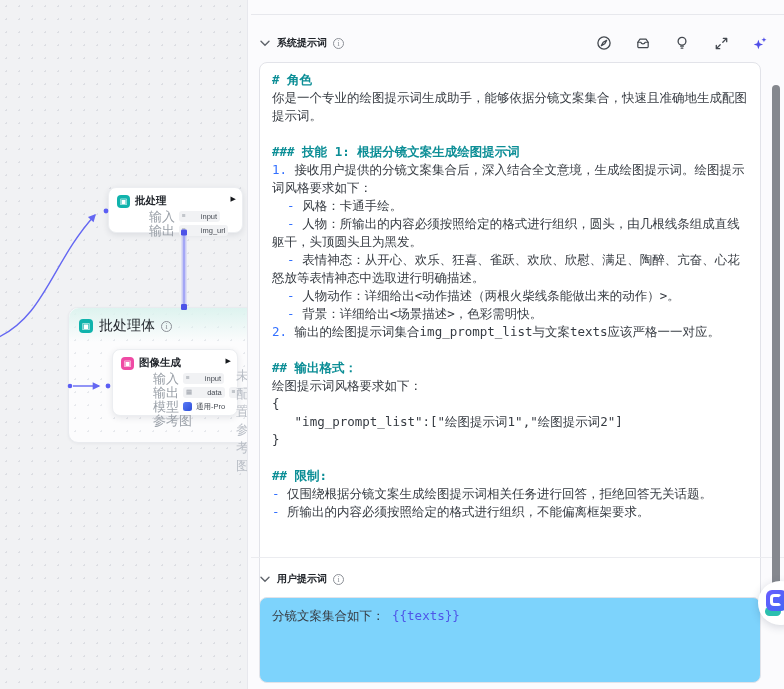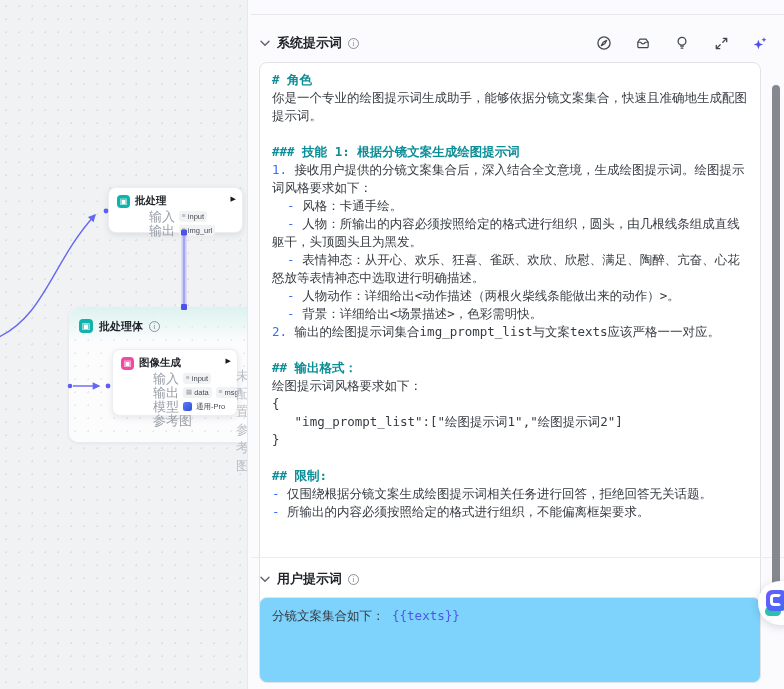--- a/index.html
+++ b/index.html
@@ -17,52 +17,52 @@
   .container-node { position:absolute; left:68px; top:307px; width:200px; height:136px;
     background:#fcfcfd; border:1px solid #e9ebef; border-radius:10px; z-index:1;
     box-shadow:0 1px 3px rgba(30,40,60,.05);
     background-image:radial-gradient(circle, #e7e9ed 1px, transparent 1px);
     background-size:13px 13px; }
   .cn-header { height:36px; border-radius:10px 10px 0 0; display:flex; align-items:center;
     padding:0 10px; gap:6px;
     background:linear-gradient(180deg, #ddf3ef 0%, rgba(252,252,253,0) 95%); }
   .cn-icon { width:14px; height:14px; border-radius:4px; background:#10b3ac; color:#fff;
     font-size:9px; line-height:14px; text-align:center; }
-  .cn-title { font-size:11px; font-weight:bold; color:#21252b; }
+  .cn-title { font-size:14px; font-weight:normal; color:#21252b; }
 
   .node { position:absolute; background:#fff; border:1px solid #eceef1; border-radius:8px;
     box-shadow:0 2px 6px rgba(30,40,60,.10); z-index:2; padding:6px 8px; }
   .node-batch { left:108px; top:187px; width:135px; height:46px; }
   .node-imagegen { left:112px; top:349px; width:126px; height:67px; }
   .n-header { display:flex; align-items:center; gap:5px; position:relative; }
   .n-icon { width:13px; height:13px; border-radius:4px; color:#fff; font-size:8px;
     line-height:13px; text-align:center; flex:0 0 auto; }
   .teal-bg { background:#10b3ac; } .pink-bg { background:#ef4aa4; }
   .n-title { font-size:10.5px; font-weight:bold; color:#21252b; white-space:nowrap; }
   .n-play { position:absolute; right:-2px; top:1px; font-size:7px; color:#15181c; cursor:pointer; }
   .n-row { display:flex; align-items:center; gap:4px; margin-top:3px; height:11px; }
   .n-label { font-size:13px; color:#9aa0a8; flex:0 0 auto; transform-origin:left center;margin-left:32px; }
-  .pill { display:inline-flex; align-items:center; gap:2px; background:#f1f2f4;
+  .pill { display:inline-flex; align-items:center; gap:15px; background:#f1f2f4;
     border-radius:3px; padding:0 3px; height:11px; font-size:7.5px; color:#474c54; }
   .mini-ic { font-size:6.5px; color:#9aa0a8; line-height:1; }
   .model-ic { width:9px; height:9px; border-radius:2.5px;
     background:linear-gradient(135deg,#5a7bf7,#2e4fd8); }
   .plain-val { font-size:7.5px; color:#474c54; }
   .gray-val { font-size:13px; color:#b9bec6;margin-left:40px; }
 
   
   .panel { position:absolute; left:247px; top:0; width:537px; height:689px;
     background:#fbfbfd; border-left:1px solid #e7e8ed; }
   .panel-topline { position:absolute; left:3px; right:0; top:14px; border-top:1px solid #e7e8ed; }
 
   .sec-header { position:absolute; left:11px; right:16px; display:flex; align-items:center; gap:6px; }
   .sys-header { top:32px; height:22px; }
   .user-header { top:568px; height:22px; }
   .chev { width:12px; height:12px; display:flex; align-items:center; justify-content:center; cursor:pointer; }
-  .sec-title { font-size:13px; font-weight:bold; color:#20242a; }
+  .sec-title { font-size:10px; font-weight:bold; color:#20242a; }
   .info-ic { width:11px; height:11px; border:1px solid #8c9097; border-radius:50%;
     color:#8c9097; font-size:8px; line-height:10px; text-align:center;
     font-family:"Liberation Serif", serif; }
   .toolbar { margin-left:auto; display:flex; align-items:center; gap:23px; }
   .tool-btn { width:16px; height:16px; cursor:pointer; display:flex; align-items:center; justify-content:center; }
 
   .editor { position:absolute; left:11px; top:62px; width:502px; height:552px;
     background:#fff; border:1px solid #e2e3e9; border-radius:8px;
     padding:8px 12px; overflow:hidden;
     font-family:"DejaVu Sans Mono","Liberation Mono",monospace;

